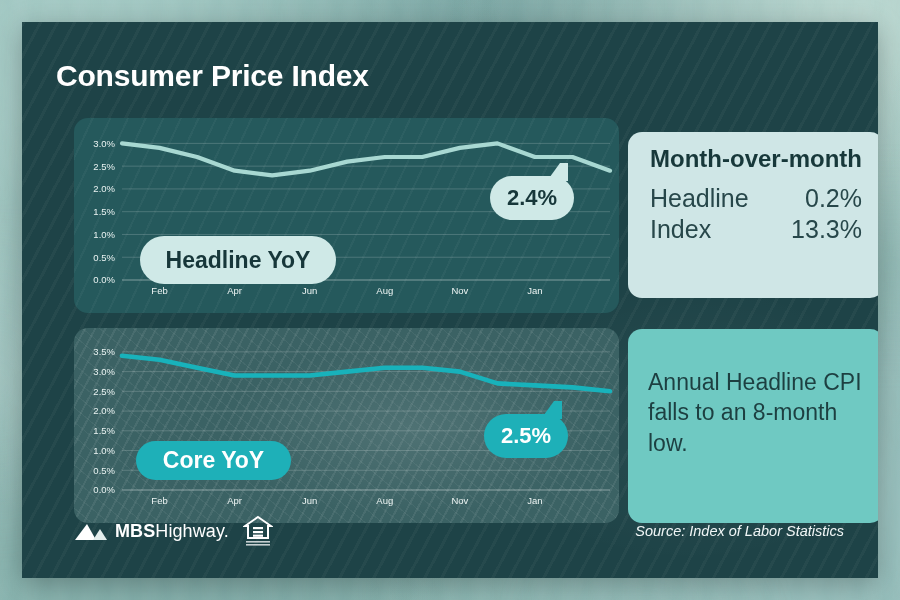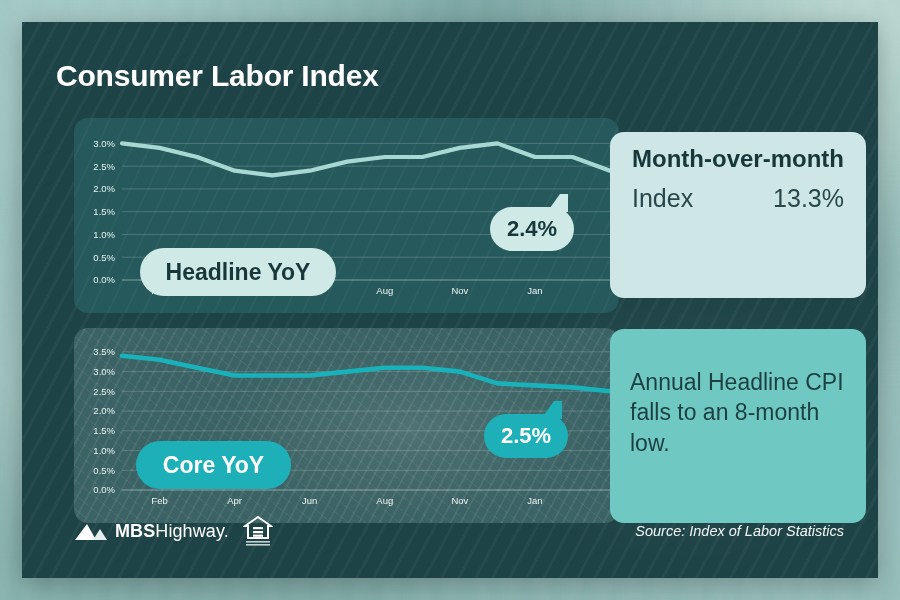--- a/index.html
+++ b/index.html
@@ -143,46 +143,46 @@
 
   
   .series-pill {
     position: absolute;
     border-radius: 26px;
     display: flex; align-items: center; justify-content: center;
     font-weight: bold;
     white-space: nowrap;
   }
   #pill-headline {
-    left: 118px; top: 226px;
+    left: 118px; top: 214px;
     width: 196px; height: 48px;
     background: #cfe9e7;
     color: #17373a;
     font-size: 23px;
   }
   #pill-core {
     left: 114px; top: 419px;
-    width: 155px; height: 48px;
+    width: 155px; height: 39px;
     background: #1eb0b8;
     color: #ffffff;
     font-size: 23px;
   }
 
   .callout {
     position: absolute;
     display: flex; align-items: center; justify-content: center;
     font-weight: bold;
     border-radius: 24px;
   }
   .callout .tail {
     position: absolute;
     width: 0; height: 0;
   }
   #callout-headline {
-    left: 468px; top: 185px;
+    left: 468px; top: 154px;
     width: 84px; height: 44px;
     background: #cfe9e7;
     color: #17373a;
     font-size: 22px;
   }
   #callout-headline .tail {
     right: 6px; top: -13px;
     border-left: 13px solid transparent;
     border-right: 8px solid #cfe9e7;
     border-bottom: 18px solid #cfe9e7;
@@ -197,21 +197,21 @@
   #callout-core .tail {
     right: 6px; top: -13px;
     border-left: 13px solid transparent;
     border-right: 8px solid #1eb0b8;
     border-bottom: 18px solid #1eb0b8;
   }
 
   
   .stat-card {
     position: absolute;
-    left: 588px; width: 256px;
+    left: 606px; width: 256px;
     border-radius: 14px;
     padding: 14px 16px;
   }
   #card-mom {
     top: 110px; height: 166px;
     background: #cfe6e6;
   }
   #card-key {
     top: 307px; height: 194px;
     background: #6fc9c2;
@@ -267,21 +267,21 @@
 
 <div id="stage">
 
   <div class="bg-layer bg-base"></div>
   <div class="bg-layer bg-blobs"></div>
   <div class="bg-layer bg-streaks"></div>
 
   <div id="card">
 
     <div id="header">
-      <div id="page-title">Consumer Labor Index</div>
+      <div id="page-title">Consumer Price Index</div>
     </div>
 
     <div class="chart-panel" id="chart-headline">
       <div class="panel-texture"></div>
       <svg class="plot-svg" viewBox="0 0 545 195" preserveAspectRatio="none">
         <g class="g-grid">
             <line x1="48" x2="536" y1="162" y2="162" class="axisline"></line>
             <line x1="48" x2="536" y1="139.23076923076923" y2="139.23076923076923" class="gridline"></line>
             <line x1="48" x2="536" y1="116.46153846153845" y2="116.46153846153845" class="gridline"></line>
             <line x1="48" x2="536" y1="93.6923076923077" y2="93.6923076923077" class="gridline"></line>
@@ -359,20 +359,24 @@
     </div>
 
     <div class="callout" id="callout-core">
       <span class="tail"></span>
       <span>2.5%</span>
     </div>
 
     <div class="stat-card" id="card-mom">
       <div class="stat-title">Month-over-month</div>
       <div id="mom-rows">
+        <div class="mom-row">
+          <span class="mom-label">Headline</span>
+          <span class="mom-value">0.2%</span>
+        </div>
         <div class="mom-row">
           <span class="mom-label">Index</span>
           <span class="mom-value">13.3%</span>
         </div>
       </div>
     </div>
 
     <div class="stat-card" id="card-key">
       <div id="key-body">Annual Headline CPI falls to an 8-month low.</div>
     </div>

